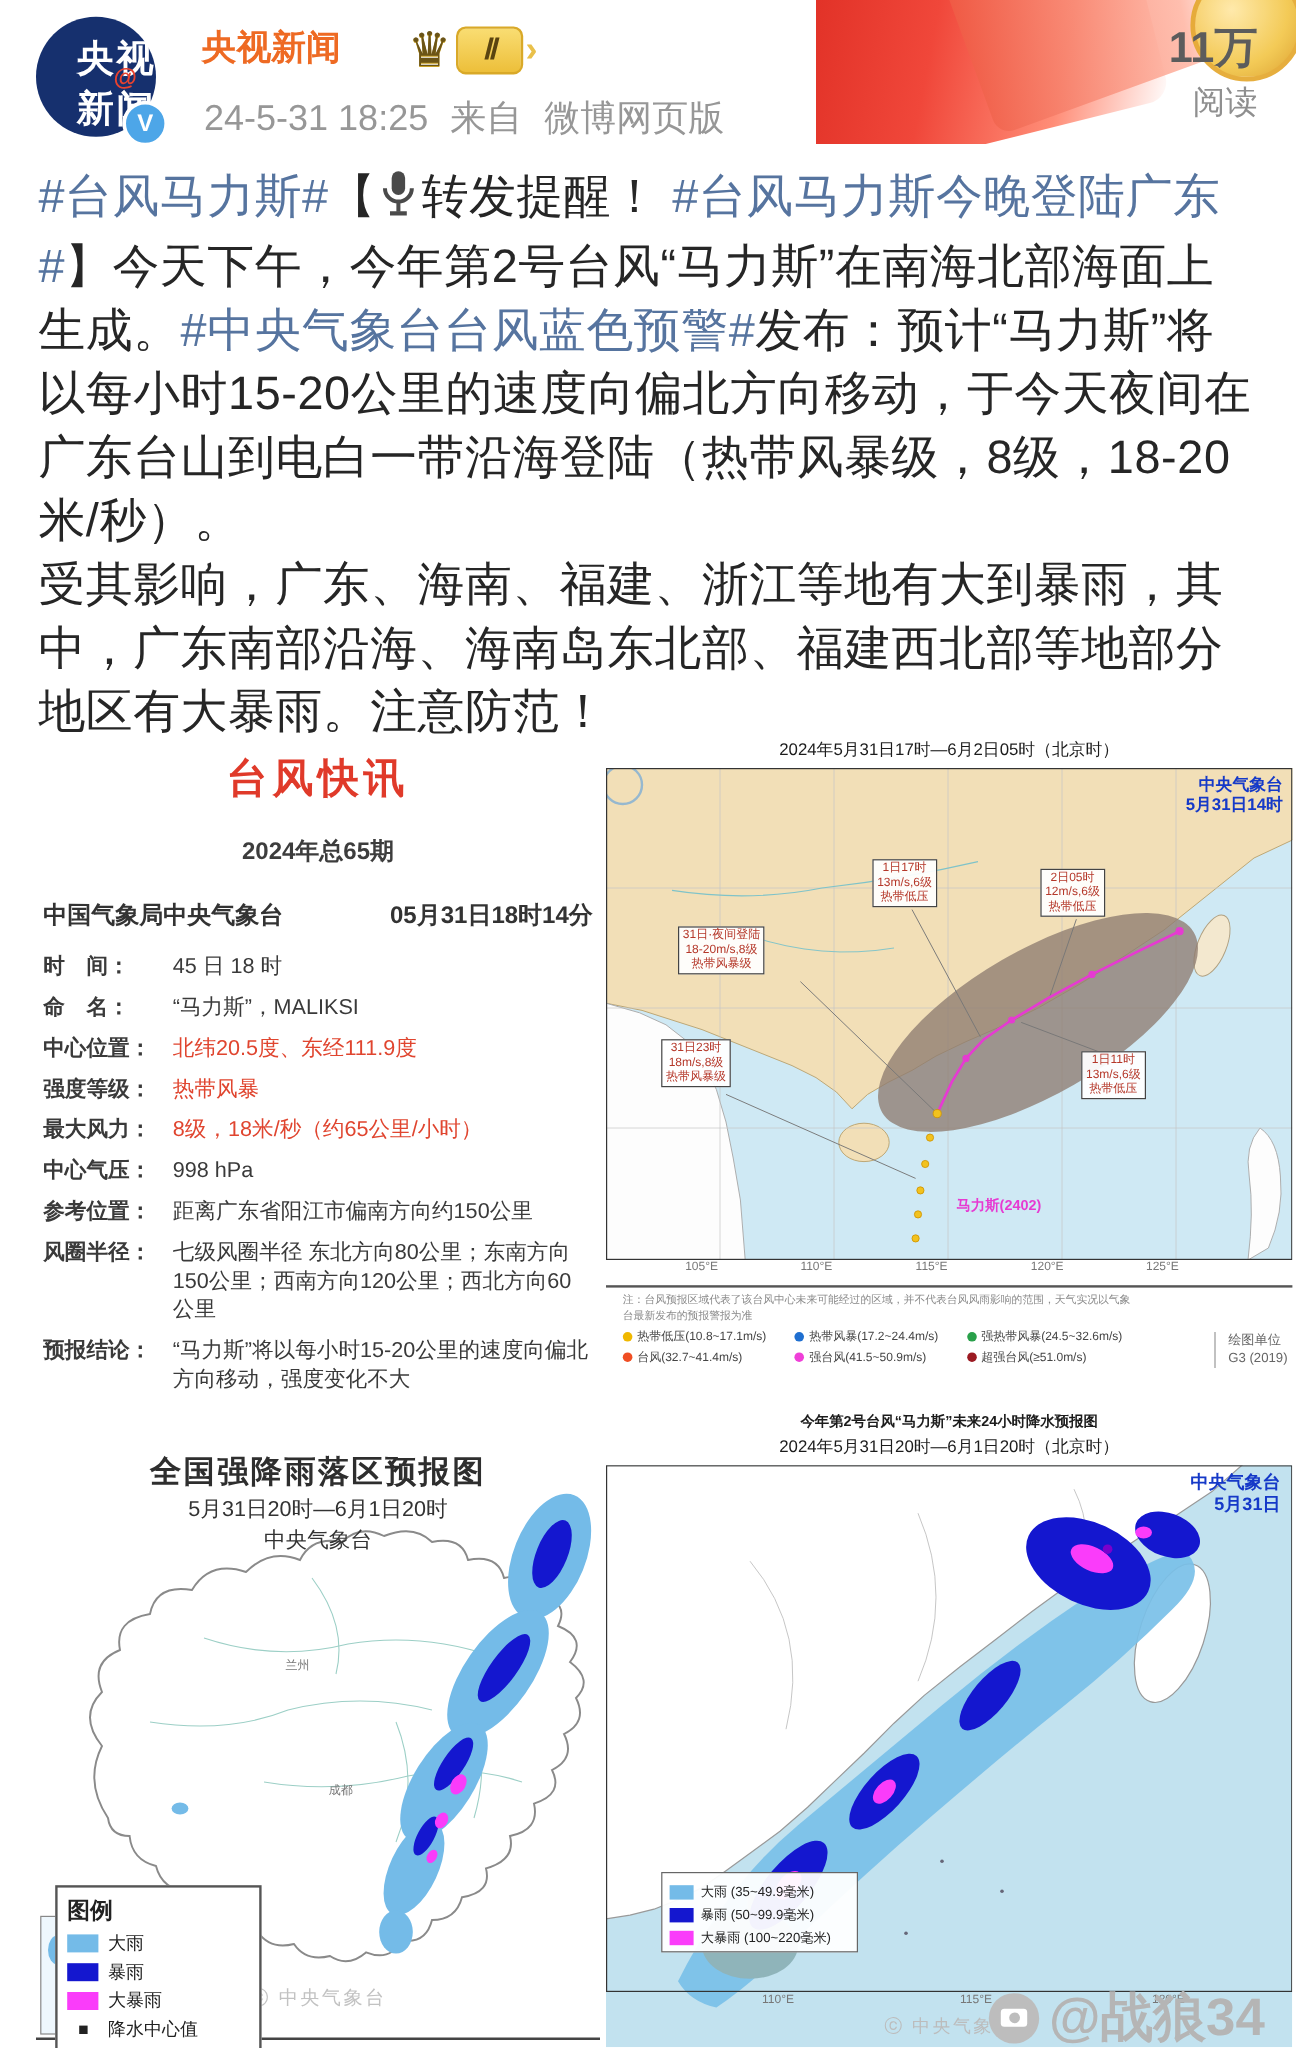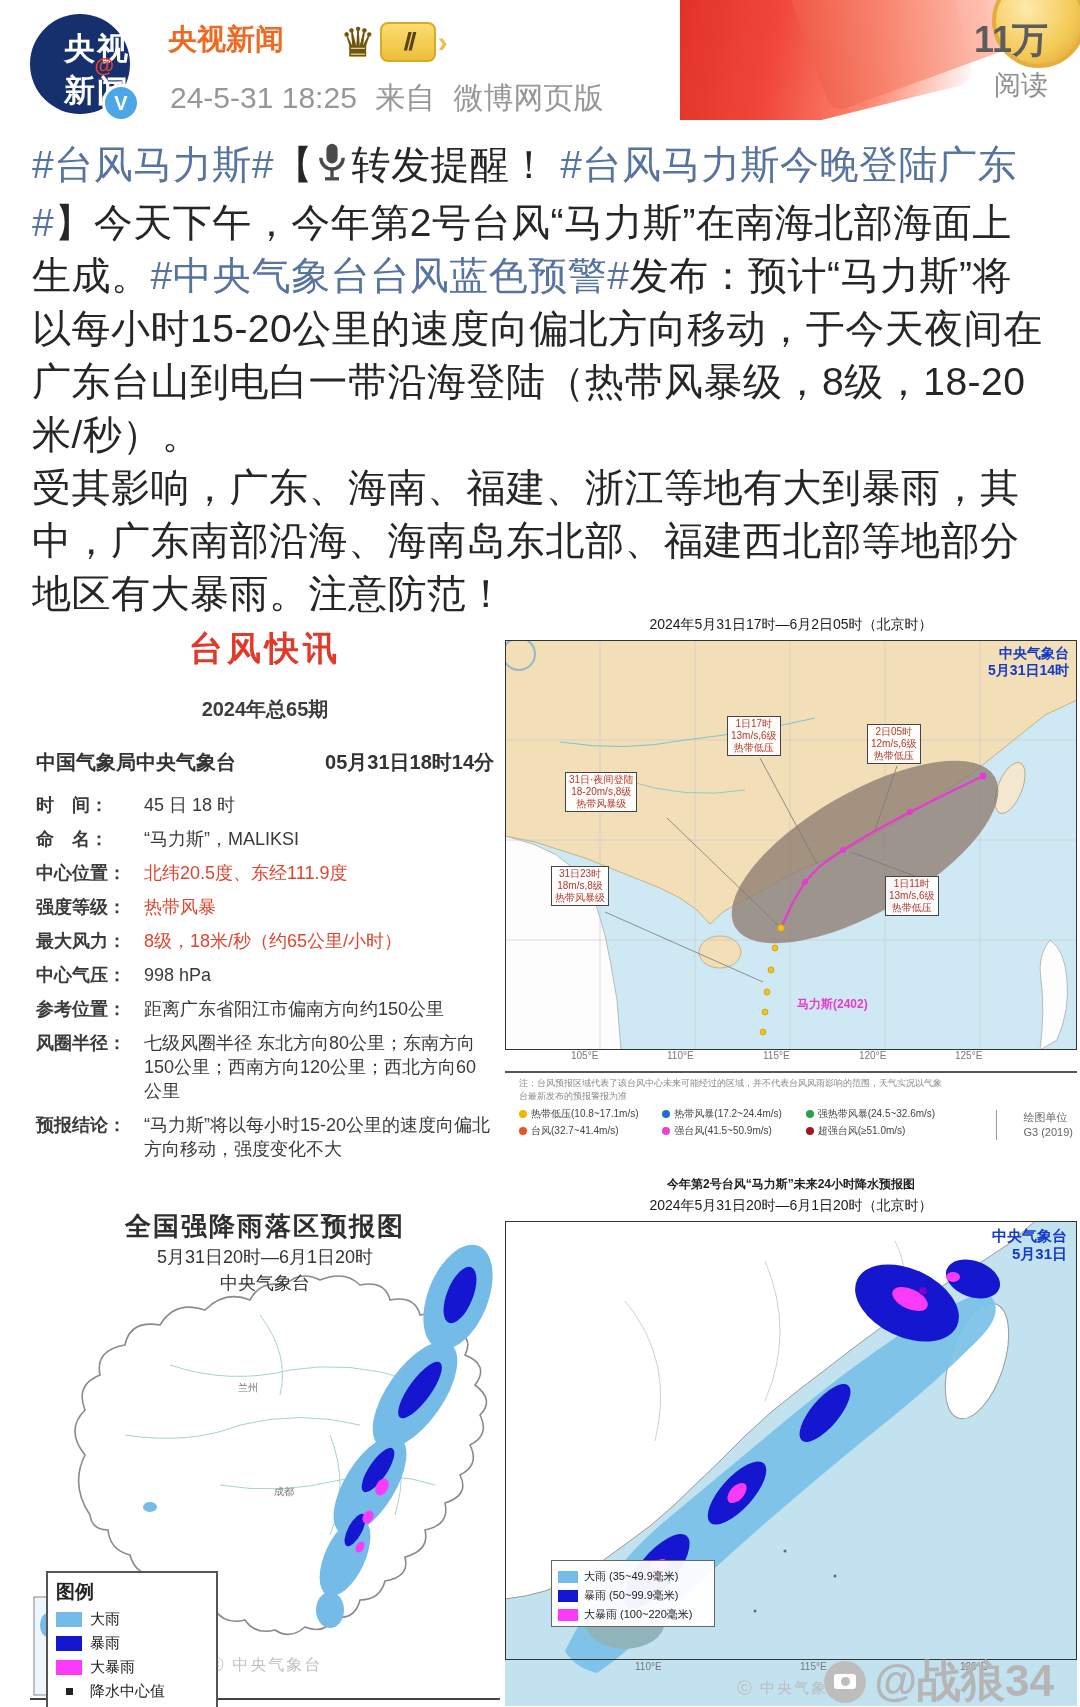--- a/index.html
+++ b/index.html
@@ -67,21 +67,21 @@
   .t-storm{position:absolute;left:292px;top:356px;color:#e63ad2;font-size:12px;font-weight:bold;z-index:3;}
   .t-ticks{position:relative;height:13px;}
   .t-ticks span{position:absolute;top:0;font-size:10px;color:#777;}
   .t-sep{border-top:2px solid #555;margin-top:8px;}
   .t-note{font-size:9px;color:#8a8a8a;margin-top:4px;padding-left:14px;width:430px;}
   .t-legends{position:relative;margin-top:4px;padding-left:14px;width:430px;}
   .t-lrow{display:flex;margin-top:3px;}
   .t-litem{display:flex;align-items:center;width:146px;}
   .t-dot{width:8px;height:8px;border-radius:50%;margin-right:4px;flex:none;}
   .t-litem span{font-size:10px;color:#444;white-space:nowrap;}
-  .t-credit{position:absolute;right:4px;top:498px;border-left:1px solid #999;padding-left:26px;
+  .t-credit{position:absolute;right:4px;top:498px;border-left:1px solid #999;padding-left:10px;
             font-size:11px;color:#666;line-height:15px;}
   
   .rleft{position:absolute;left:30px;top:1185px;width:470px;height:522px;overflow:hidden;}
   .rl-title{position:absolute;left:0;top:24px;width:100%;text-align:center;font-size:26px;
             font-weight:bold;color:#2e2e2e;letter-spacing:2px;z-index:2;}
   .rl-sub{position:absolute;left:0;top:60px;width:100%;text-align:center;font-size:18px;color:#333;z-index:2;}
   .rl-org{position:absolute;left:0;top:86px;width:100%;text-align:center;font-size:18px;color:#333;z-index:2;}
   .rl-legend{position:absolute;left:16px;top:386px;width:152px;background:#fff;border:2px solid #555;
              padding:6px 8px;z-index:3;}
   .rl-legend .lt{font-size:19px;font-weight:bold;color:#222;margin-bottom:4px;}
@@ -270,21 +270,21 @@
           <div class="tbox" style="left: 60px; top: 132px;">
             <div>31日·夜间登陆</div>
             <div>18-20m/s,8级</div>
             <div>热带风暴级</div>
           </div>
           <div class="tbox" style="left: 46px; top: 226px;">
             <div>31日23时</div>
             <div>18m/s,8级</div>
             <div>热带风暴级</div>
           </div>
-          <div class="tbox" style="left: 380px; top: 236px;">
+          <div class="tbox" style="left: 396px; top: 236px;">
             <div>1日11时</div>
             <div>13m/s,6级</div>
             <div>热带低压</div>
           </div>
         </div>
       <div class="t-corner">
         <div>中央气象台</div>
         <div>5月31日14时</div>
       </div>
       <div class="t-storm">马力斯(2402)</div>

